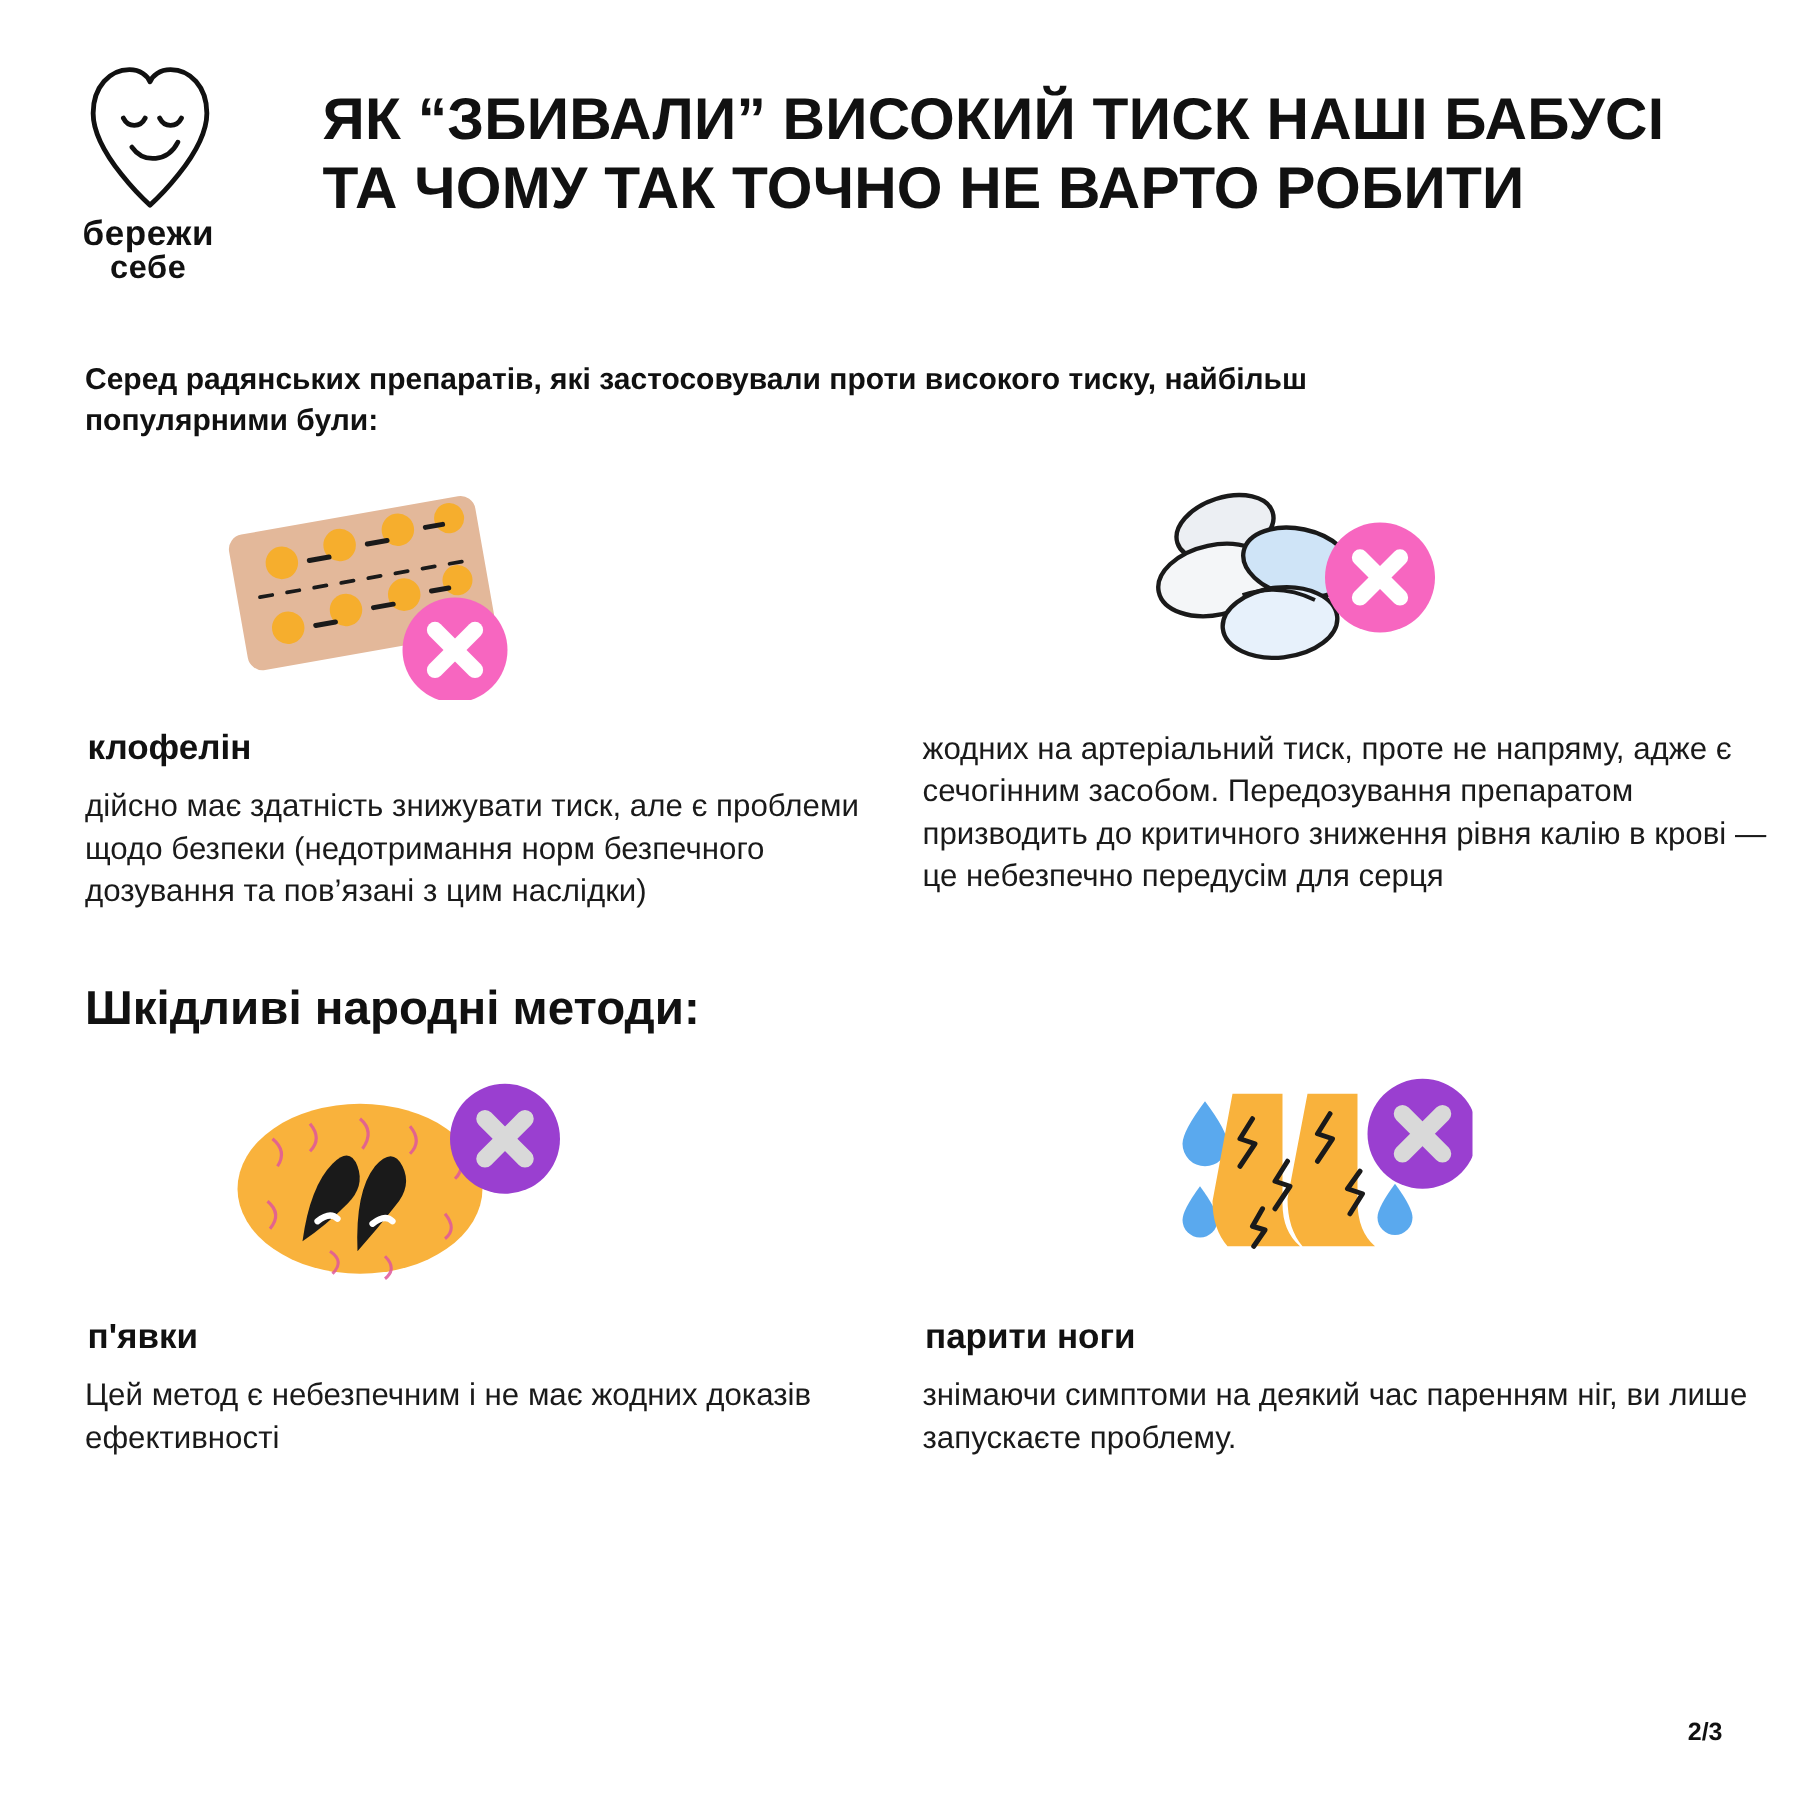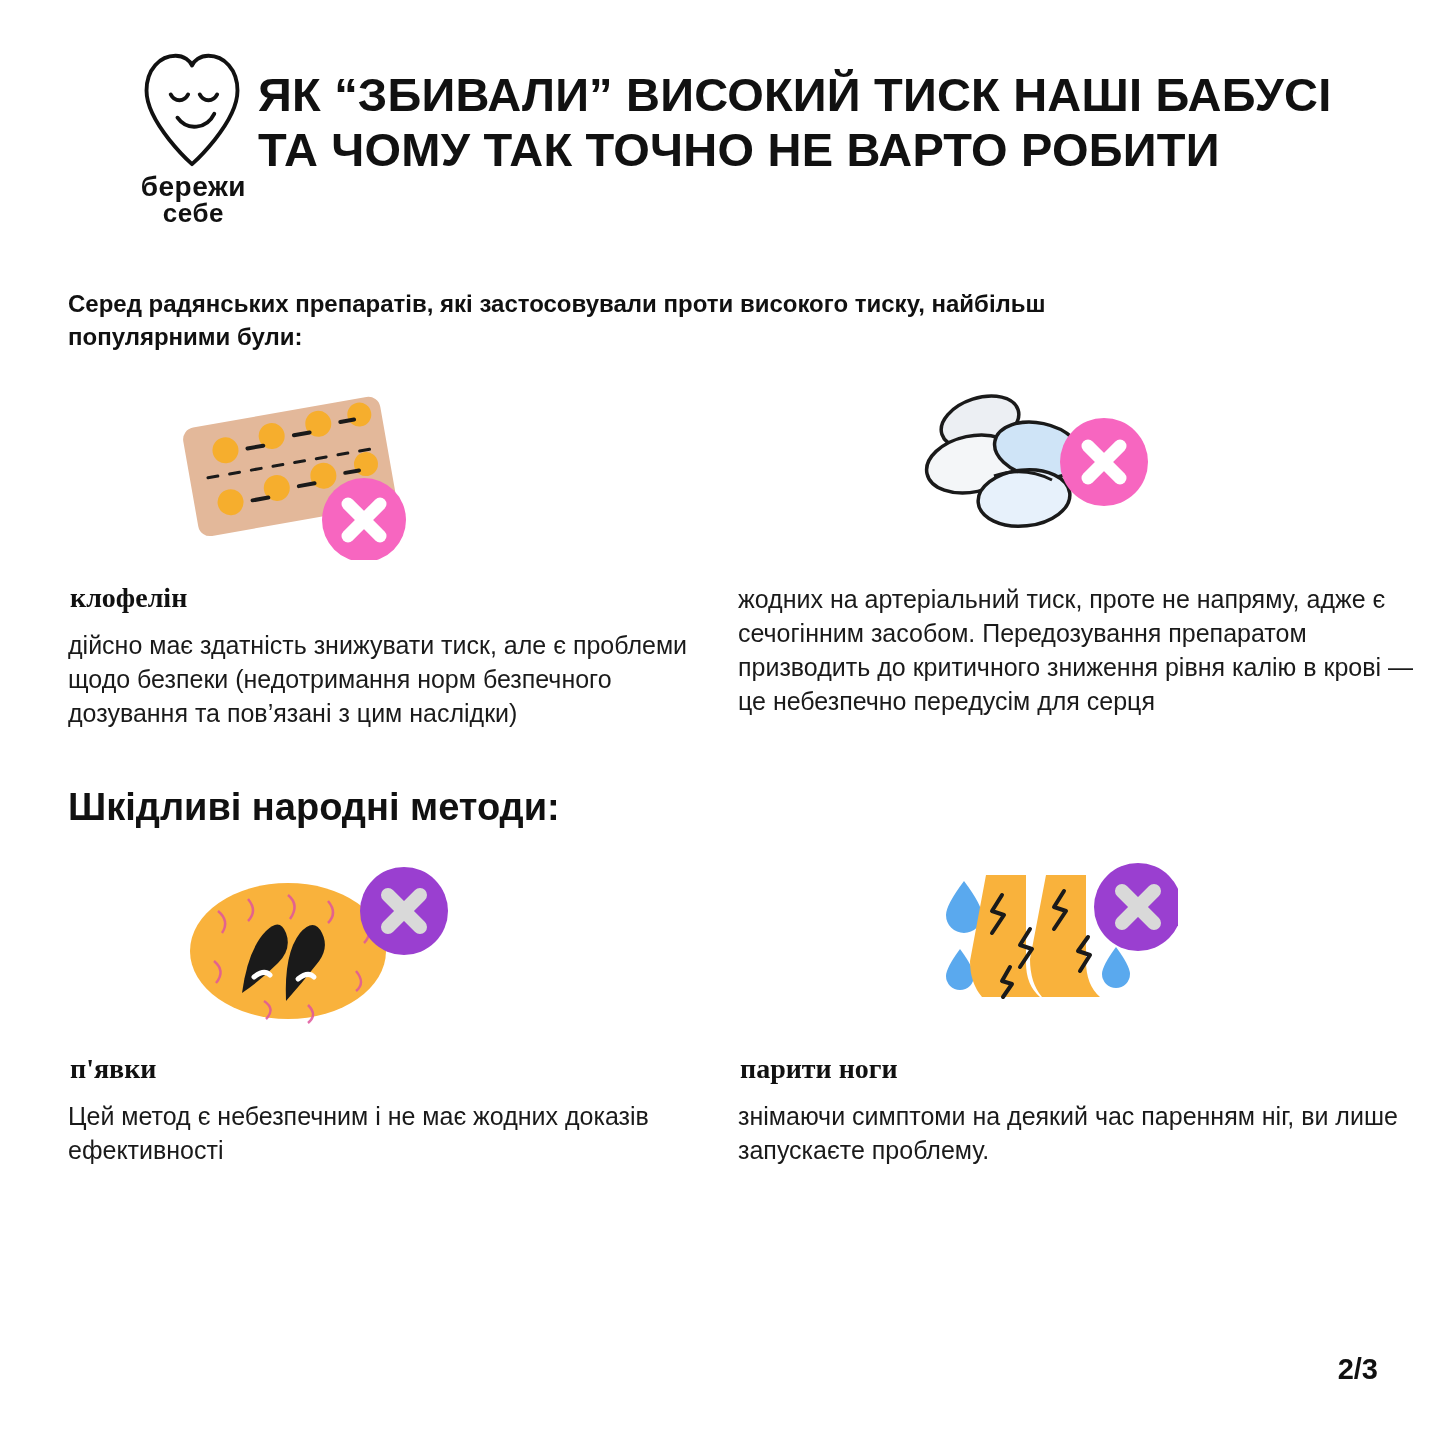--- a/index.html
+++ b/index.html
@@ -28,21 +28,21 @@
   .header {
     display: flex;
     align-items: flex-start;
     padding: 44px 60px 0 66px;
   }
   .brand {
     width: 180px;
     flex: 0 0 180px;
     display: flex;
     flex-direction: column;
-    align-items: flex-end;
+    align-items: flex-start;
     padding-top: 4px;
   }
   .brand-mark {
     width: 108px;
     height: 120px;
   }
   .brand-text {
     margin-top: 6px;
     text-align: center;
     font-weight: bold;
@@ -92,21 +92,20 @@
   .card-art {
     height: 190px;
     position: relative;
     margin-bottom: 12px;
   }
   .card-title {
     font-size: 28px;
     font-weight: bold;
     margin: 0 0 14px 2px;
     color: #111;
-    font-family: Liberation Serif, serif;
   }
   .card-body {
     font-size: 25px;
     line-height: 1.36;
     color: #1a1a1a;
     margin: 0 0 0 0;
   }
 
   .subhead {
     margin: 56px 0 4px 68px;
@@ -119,22 +118,22 @@
     display: grid;
     grid-template-columns: 660px 700px;
     column-gap: 10px;
     padding: 0 40px 0 68px;
     margin-top: 22px;
   }
 
   .pageno {
     position: absolute;
     right: 60px;
-    bottom: 52px;
-    font-size: 29px;
+    bottom: 40px;
+    font-size: 20px;
     font-weight: bold;
     color: #111;
   }
 
   
   .art-wrap {
     position: absolute;
     left: 100px;
     top: 0;
   }

